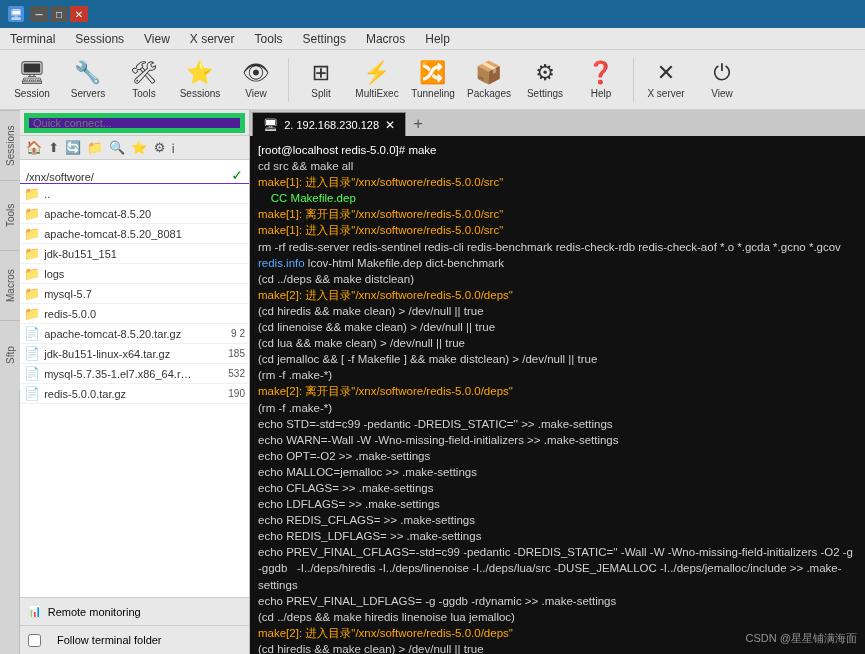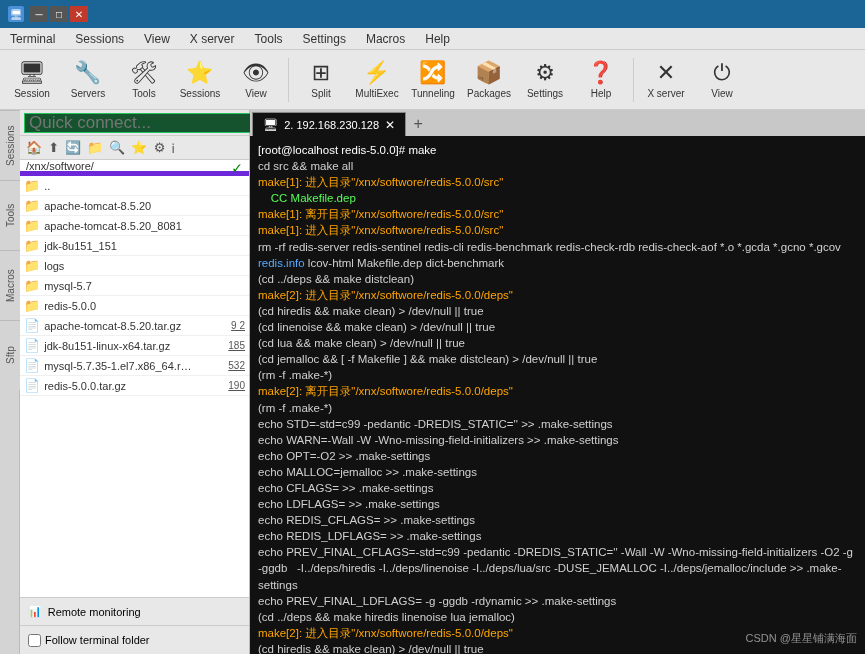--- a/index.html
+++ b/index.html
@@ -110,46 +110,46 @@
       height: 26px;
       display: flex;
       align-items: center;
       background: #e8e8e8;
       border-bottom: 1px solid #ccc;
       padding: 0 4px;
     }
     #quick-connect input {
       flex: 1;
       height: 20px;
-      border: 1px solid #22c55e;
-      background: #14532d;
+      border: 5px solid #22c55e;
+      background: #4c1d95;
       padding: 0 4px;
-      font-size: 17px;
+      font-size: 11px;
       color: #999;
     }
 
     
     #file-toolbar {
       height: 24px;
       background: #e8e8e8;
       border-bottom: 1px solid #ccc;
       display: flex;
       align-items: center;
       padding: 0 4px;
       gap: 2px;
     }
     .ft-btn { font-size: 13px; cursor: pointer; color: #555; padding: 1px 2px; }
 
     
     #path-bar {
-      height: 16px;
+      height: 24px;
       background: white;
-      border-bottom: 5px solid #6d28d9;
-      display: flex;
-      align-items: flex-start;
+      border-bottom: 1px solid #6d28d9;
+      display: flex;
+      align-items: flex-end;
       padding: 0 6px;
       font-size: 11px;
     }
     #path-bar .path-text { flex: 1; color: #333; }
     #path-bar .path-check { color: green; font-size: 14px; }
 
     
     #file-list-header {
       height: 20px;
       background: #ddd;
@@ -173,21 +173,21 @@
       height: 20px;
       display: flex;
       align-items: center;
       padding: 0 4px;
       font-size: 11px;
       cursor: pointer;
       border-bottom: 1px solid #f0f0f0;
     }
     .file-item .fi-icon { margin-right: 4px; font-size: 13px; }
     .file-item .fi-name { flex: 1; color: #333; white-space: nowrap; overflow: hidden; text-overflow: ellipsis; }
-    .file-item .fi-size { width: 50px; text-align: right; color: #555; font-size: 10px; text-decoration: underline; }
+    .file-item .fi-size { width: 50px; text-align: right; color: #555; font-size: 10px; }
     .folder-icon { color: #f0a830; }
     .file-icon { color: #888; }
 
     
     #file-panel-bottom {
       border-top: 1px solid #ccc;
     }
     #remote-monitoring {
       height: 28px;
       display: flex;
@@ -199,21 +199,21 @@
       font-size: 11px;
       gap: 6px;
     }
     #follow-folder {
       height: 28px;
       display: flex;
       align-items: center;
       background: #e8e8e8;
       padding: 0 8px;
       font-size: 11px;
-      gap: 4px;
+      gap: 16px;
     }
     #follow-folder input[type=checkbox] { cursor: pointer; }
 
     
     #terminal-panel {
       flex: 1;
       display: flex;
       flex-direction: column;
     }
 

